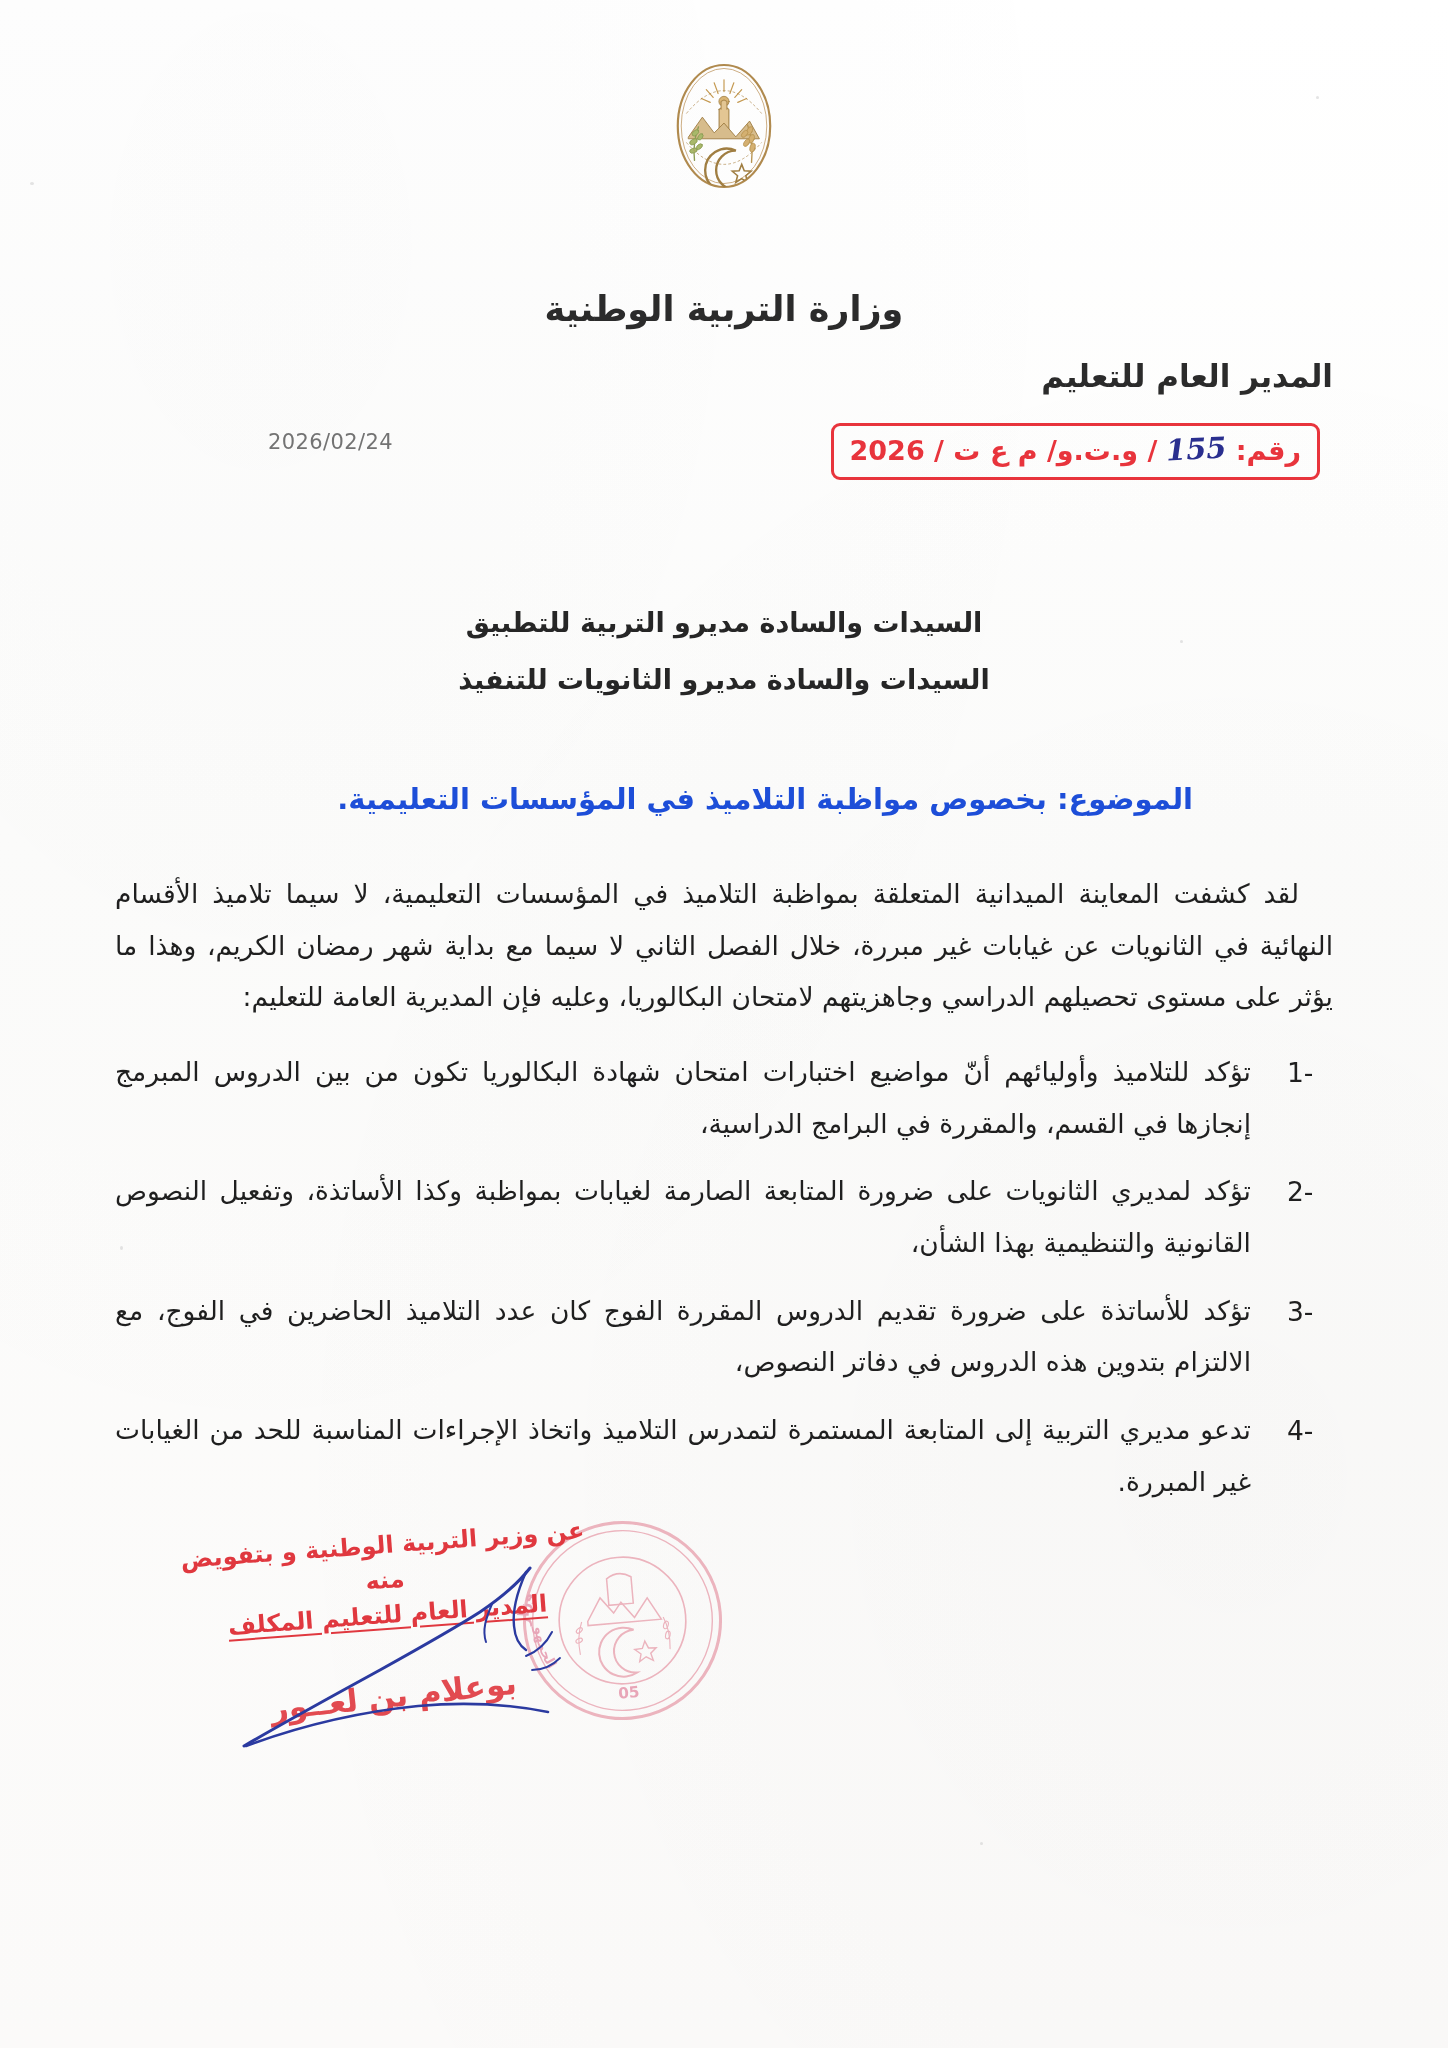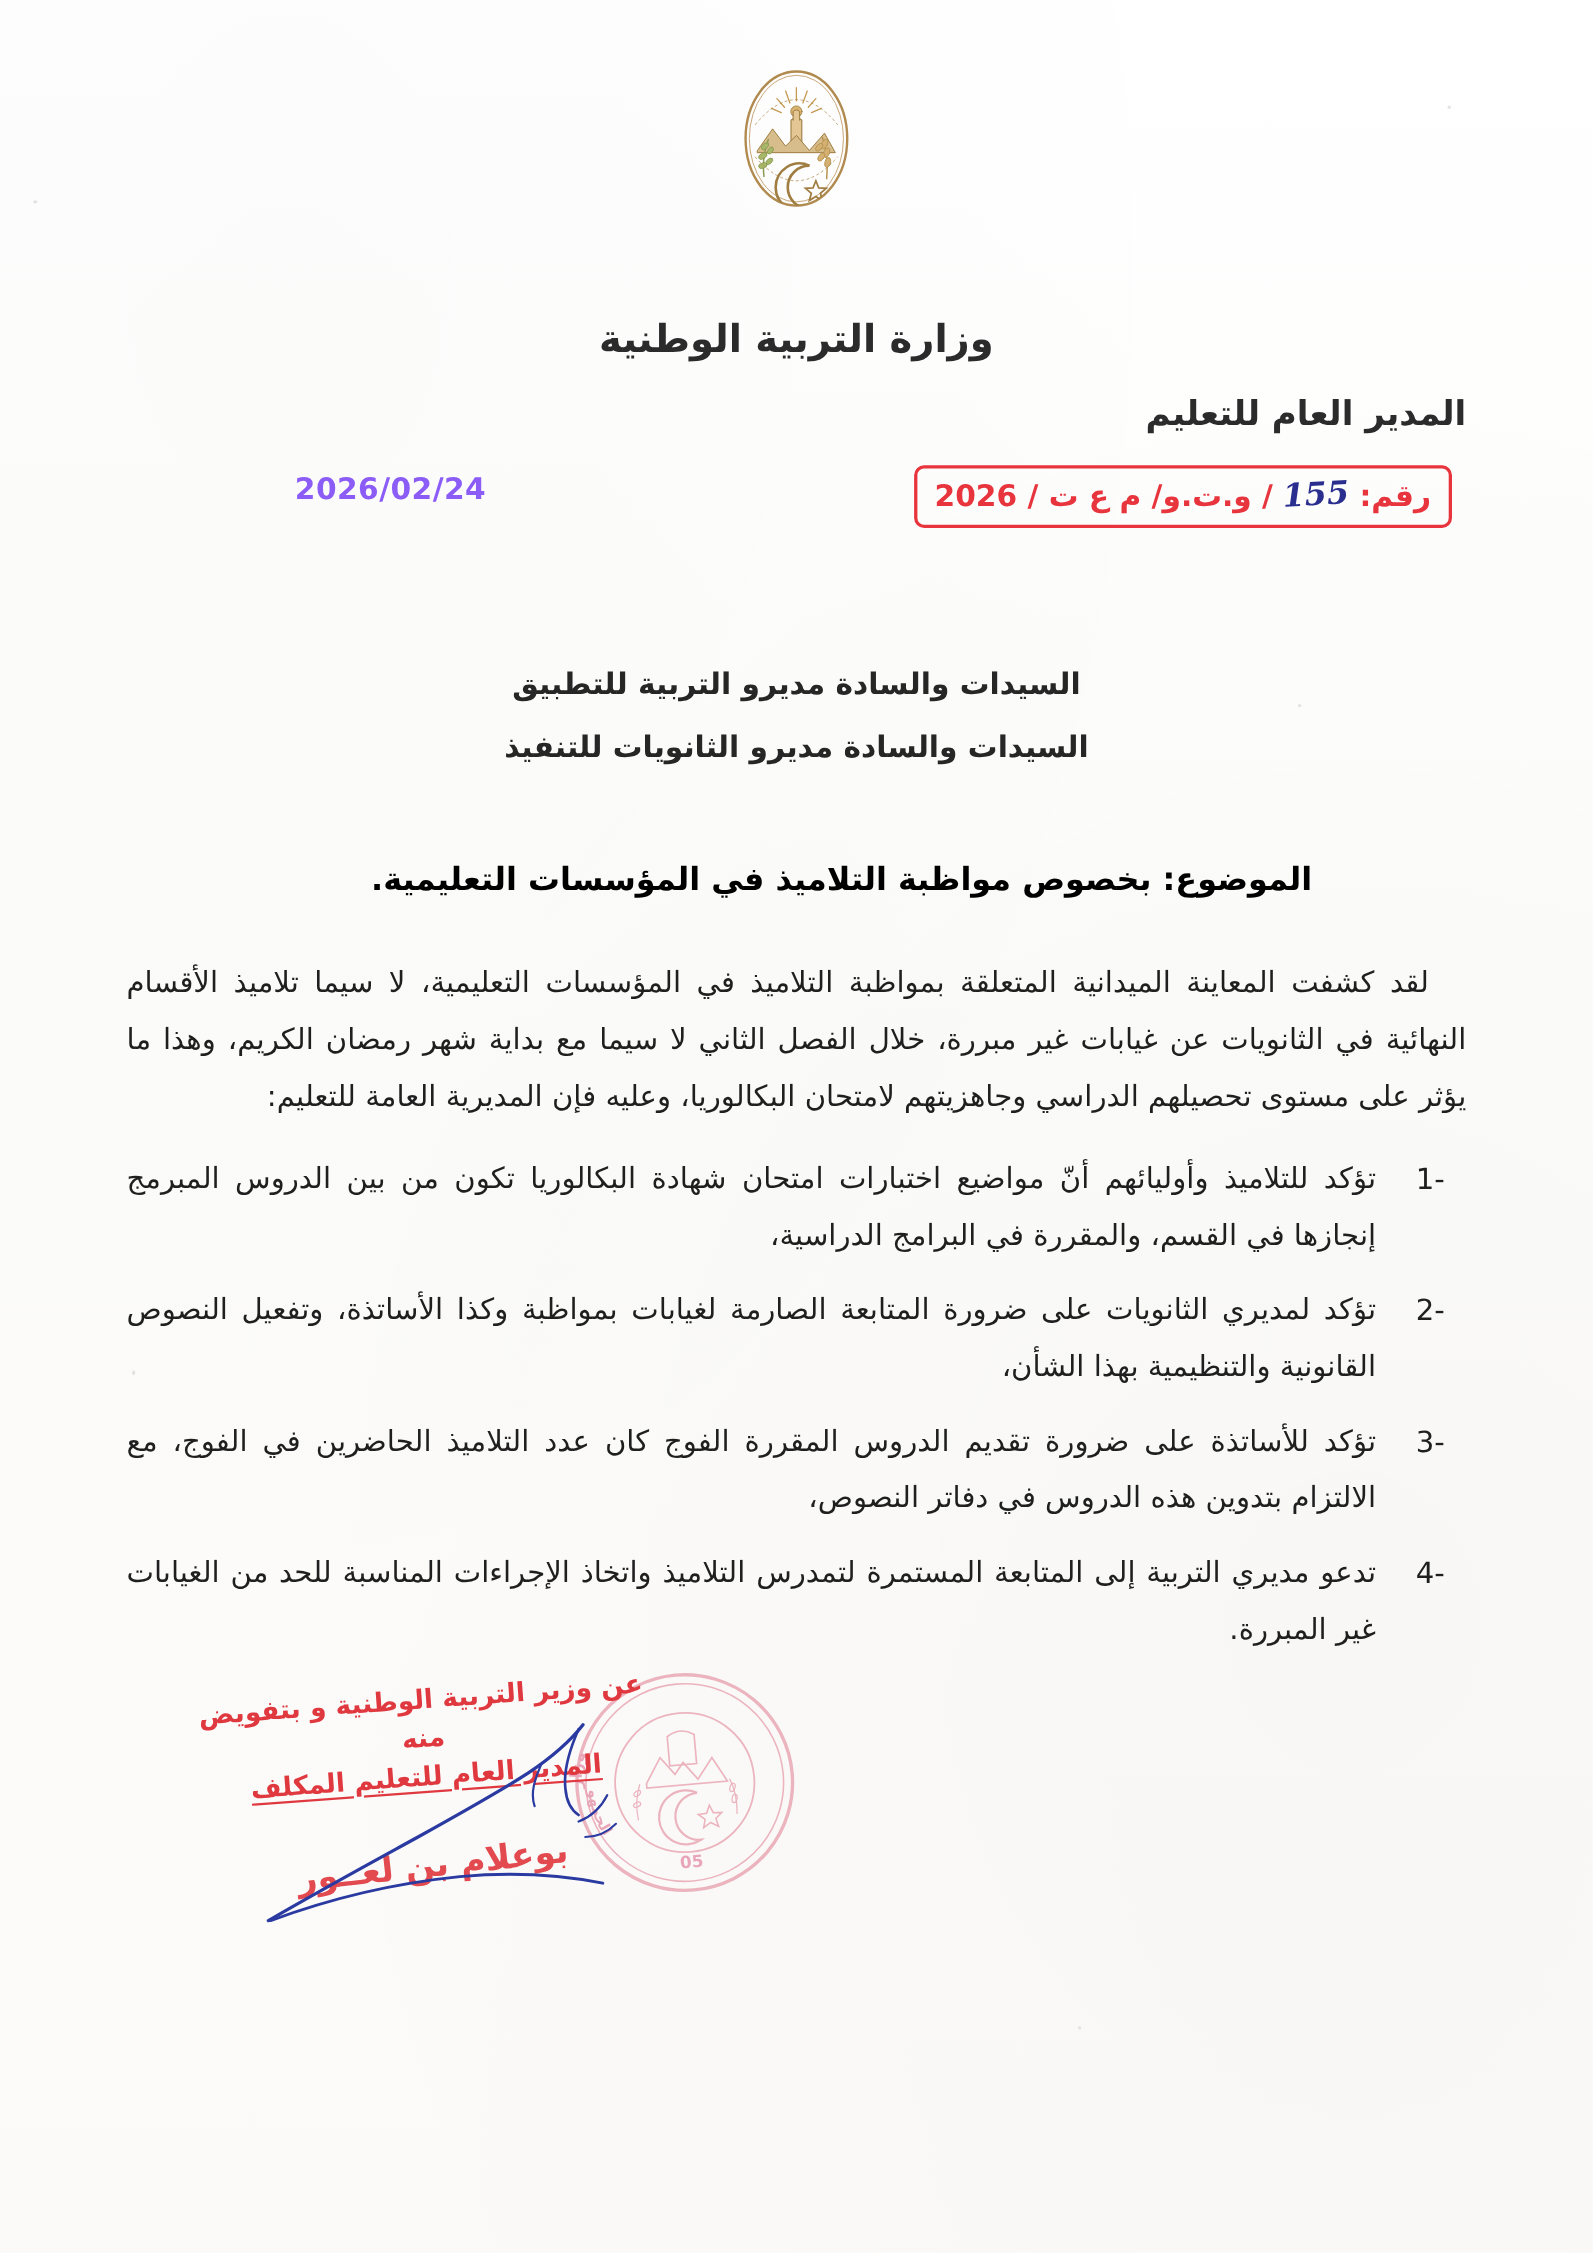--- a/index.html
+++ b/index.html
@@ -84,23 +84,23 @@
     font-weight: 600;
     color: #2b2b2b;
     white-space: nowrap;
   }
 
   
   .doc-date {
     position: absolute;
     top: 430px;
     left: 268px;
-    font-size: 27px;
-    font-weight: 700;
-    color: #8b5cf6;
+    font-size: 21px;
+    font-weight: 400;
+    color: #737373;
     direction: ltr;
     letter-spacing: 0.4px;
   }
 
   
   .ref-box {
     position: absolute;
     top: 423px;
     right: 128px;
     border: 3px solid #e8343c;
@@ -145,21 +145,21 @@
     letter-spacing: 0.3px;
   }
 
   
   .subject {
     position: absolute;
     top: 782px;
     right: 255px;
     font-size: 29px;
     font-weight: 700;
-    color: #000000;
+    color: #1d4ed8;
     white-space: nowrap;
   }
   .subject-label { font-weight: 700; }
 
   
   .body-block {
     position: absolute;
     top: 868px;
     right: 115px;
     left: 115px;

